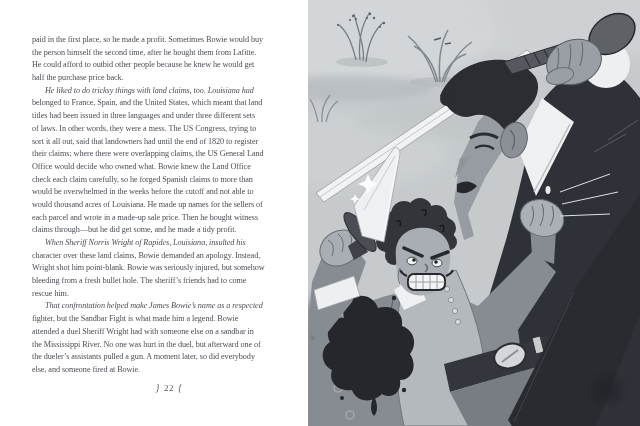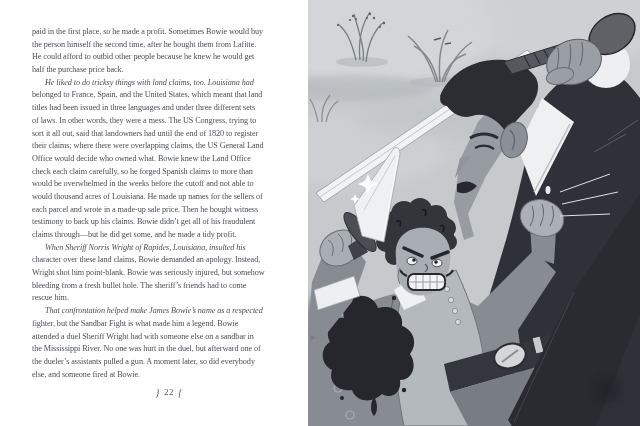--- a/index.html
+++ b/index.html
@@ -3,21 +3,21 @@
 <meta charset="utf-8">
 <style>
   html,body { margin:0; padding:0; }
   body {
     width:640px; height:426px; position:relative; overflow:hidden;
     background:#ffffff;
     font-family:"Liberation Serif", serif;
   }
   .spread { position:absolute; inset:0; }
   .text-col {
-    position:absolute; left:32px; top:26px; width:274px;
+    position:absolute; left:32px; top:34px; width:274px;
     color:#4a4e54; font-size:8.2px; line-height:12.7px; letter-spacing:-0.08px;
   }
   .line { white-space:nowrap; height:12.7px; }
   .line.indent { padding-left:13px;font-style:italic; }
   .line .it { }
   .folio {
     margin-top:5px; text-align:center; font-size:9px; color:#53575d; letter-spacing:0.5px;
   }
   .folio .orn { font-style:italic; font-size:10.5px; padding:0 4px; color:#5b5f65; position:relative; top:0.5px; }
   .illus {
@@ -41,21 +41,20 @@
     <div class="line">of laws. In other words, they were a mess. The US Congress, trying to</div>
     <div class="line">sort it all out, said that landowners had until the end of 1820 to register</div>
     <div class="line">their claims; where there were overlapping claims, the US General Land</div>
     <div class="line">Office would decide who owned what. Bowie knew the Land Office</div>
     <div class="line">check each claim carefully, so he forged Spanish claims to more than</div>
     <div class="line">would be overwhelmed in the weeks before the cutoff and not able to</div>
     <div class="line">
       <span>would </span><span class="it">thousand acres</span><span> of Louisiana. He made up names for the sellers of</span>
     </div>
     <div class="line">each parcel and wrote in a made-up sale price. Then he bought witness</div>
-    <div class="line">testimony to back up his claims. Bowie didn’t get all of his fraudulent</div>
     <div class="line">claims through—but he did get some, and he made a tidy profit.</div>
     <div class="line indent">When Sheriff Norris Wright of Rapides, Louisiana, insulted his</div>
     <div class="line">character over these land claims, Bowie demanded an apology. Instead,</div>
     <div class="line">Wright shot him point-blank. Bowie was seriously injured, but somehow</div>
     <div class="line">bleeding from a fresh bullet hole. The sheriff’s friends had to come</div>
     <div class="line">rescue him.</div>
     <div class="line indent">That confrontation helped make James Bowie’s name as a respected</div>
     <div class="line">fighter, but the Sandbar Fight is what made him a legend. Bowie</div>
     <div class="line">attended a duel Sheriff Wright had with someone else on a sandbar in</div>
     <div class="line">the Mississippi River. No one was hurt in the duel, but afterward one of</div>

